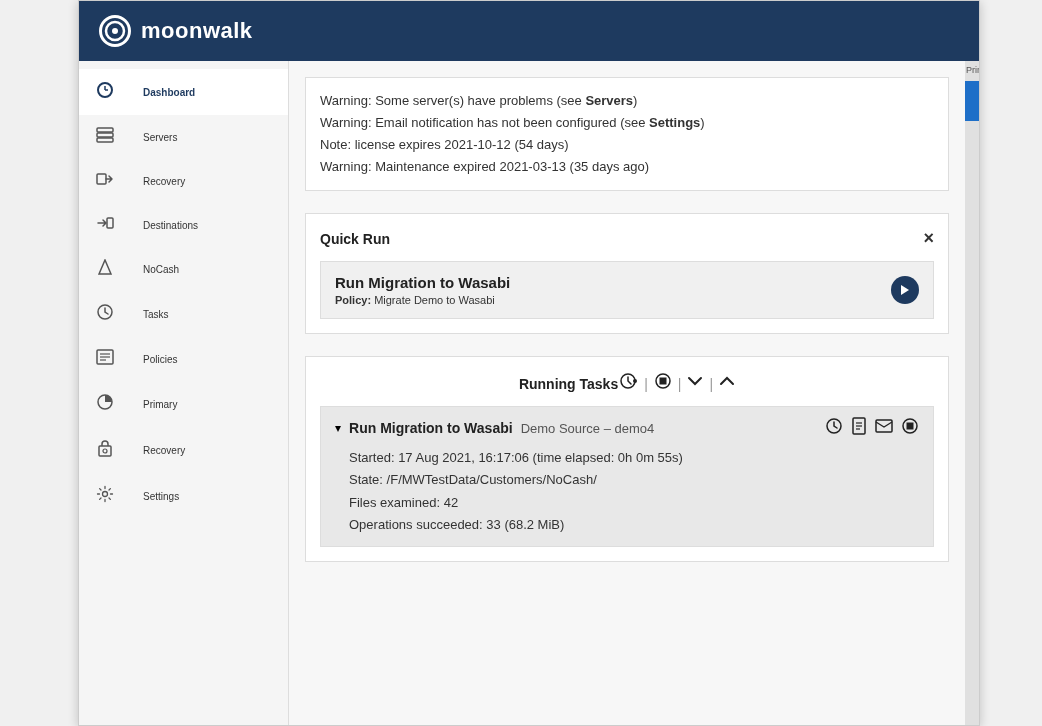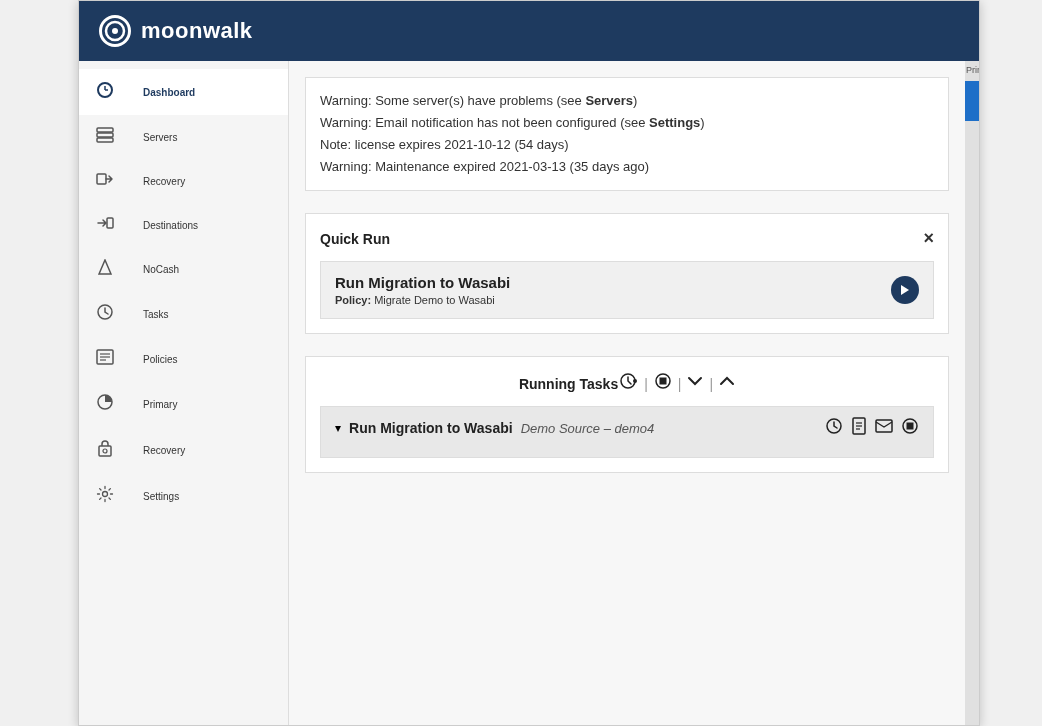--- a/index.html
+++ b/index.html
@@ -203,21 +203,20 @@
       gap: 8px;
       margin-bottom: 8px;
     }
     .task-row-title {
       font-size: 14px;
       font-weight: 700;
       color: #222;
     }
     .task-row-subtitle {
       font-size: 13px;
-      font-style: italic;
       color: #555;
     }
     .task-row-icons {
       margin-left: auto;
       display: flex;
       align-items: center;
       gap: 8px;
     }
     .task-detail {
       font-size: 13px;
@@ -469,20 +468,26 @@
                   </svg>
                 </span>
                 <span class="task-icon">
                   <svg width="18" height="18" viewBox="0 0 18 18" fill="none">
                     <circle cx="9" cy="9" r="7" stroke="#222" stroke-width="1.5" fill="none"></circle>
                     <rect x="5.5" y="5.5" width="7" height="7" fill="#222"></rect>
                   </svg>
                 </span>
               </div>
             </div>
+            <div class="task-detail">
+              <div>Started: 17 Aug 2021, 16:17:06 (time elapsed: 0h 0m 55s)</div>
+              <div>State: /F/MWTestData/Customers/NoCash/</div>
+              <div>Files examined: 42</div>
+              <div>Operations succeeded: 33 (68.2 MiB)</div>
+            </div>
           </div>
         </div>
 
       </div>
 
       <div class="scrollbar-area">
         <div style="font-size:9px; color:#555; text-align:center; padding:4px 1px; white-space:nowrap; transform: rotate(0deg);">Primary</div>
         <div class="scrollbar-thumb"></div>
       </div>
     </div>

